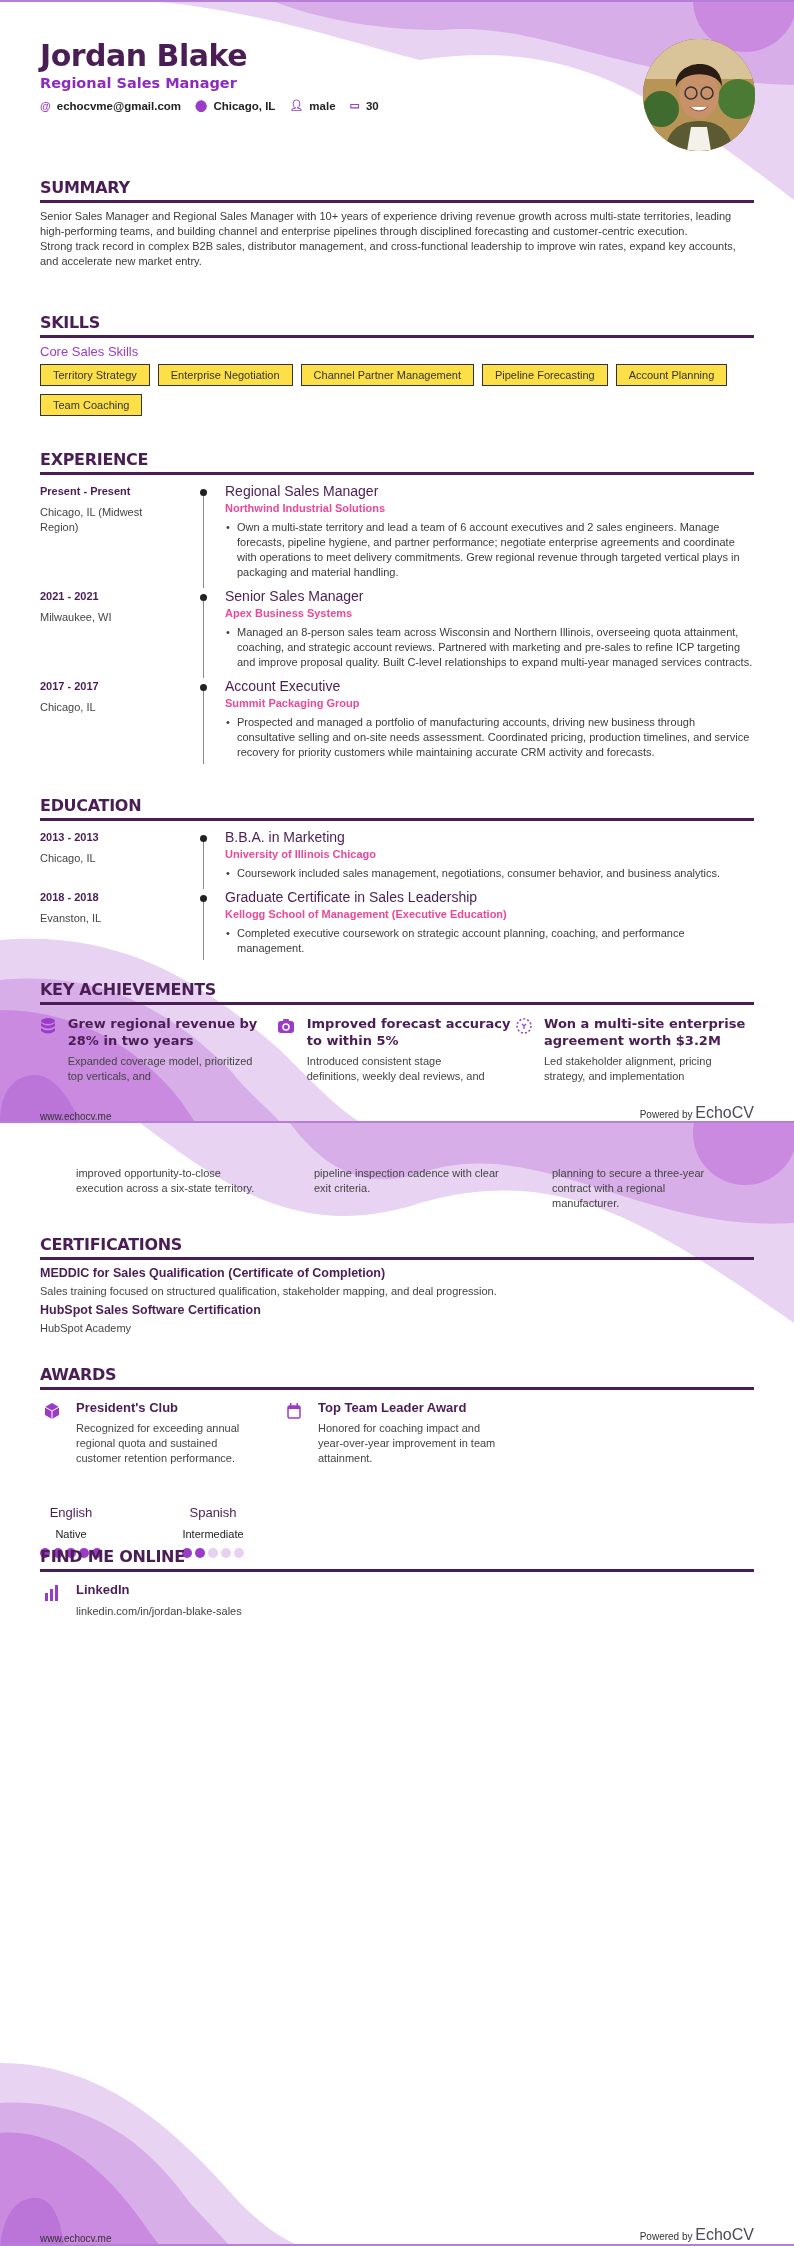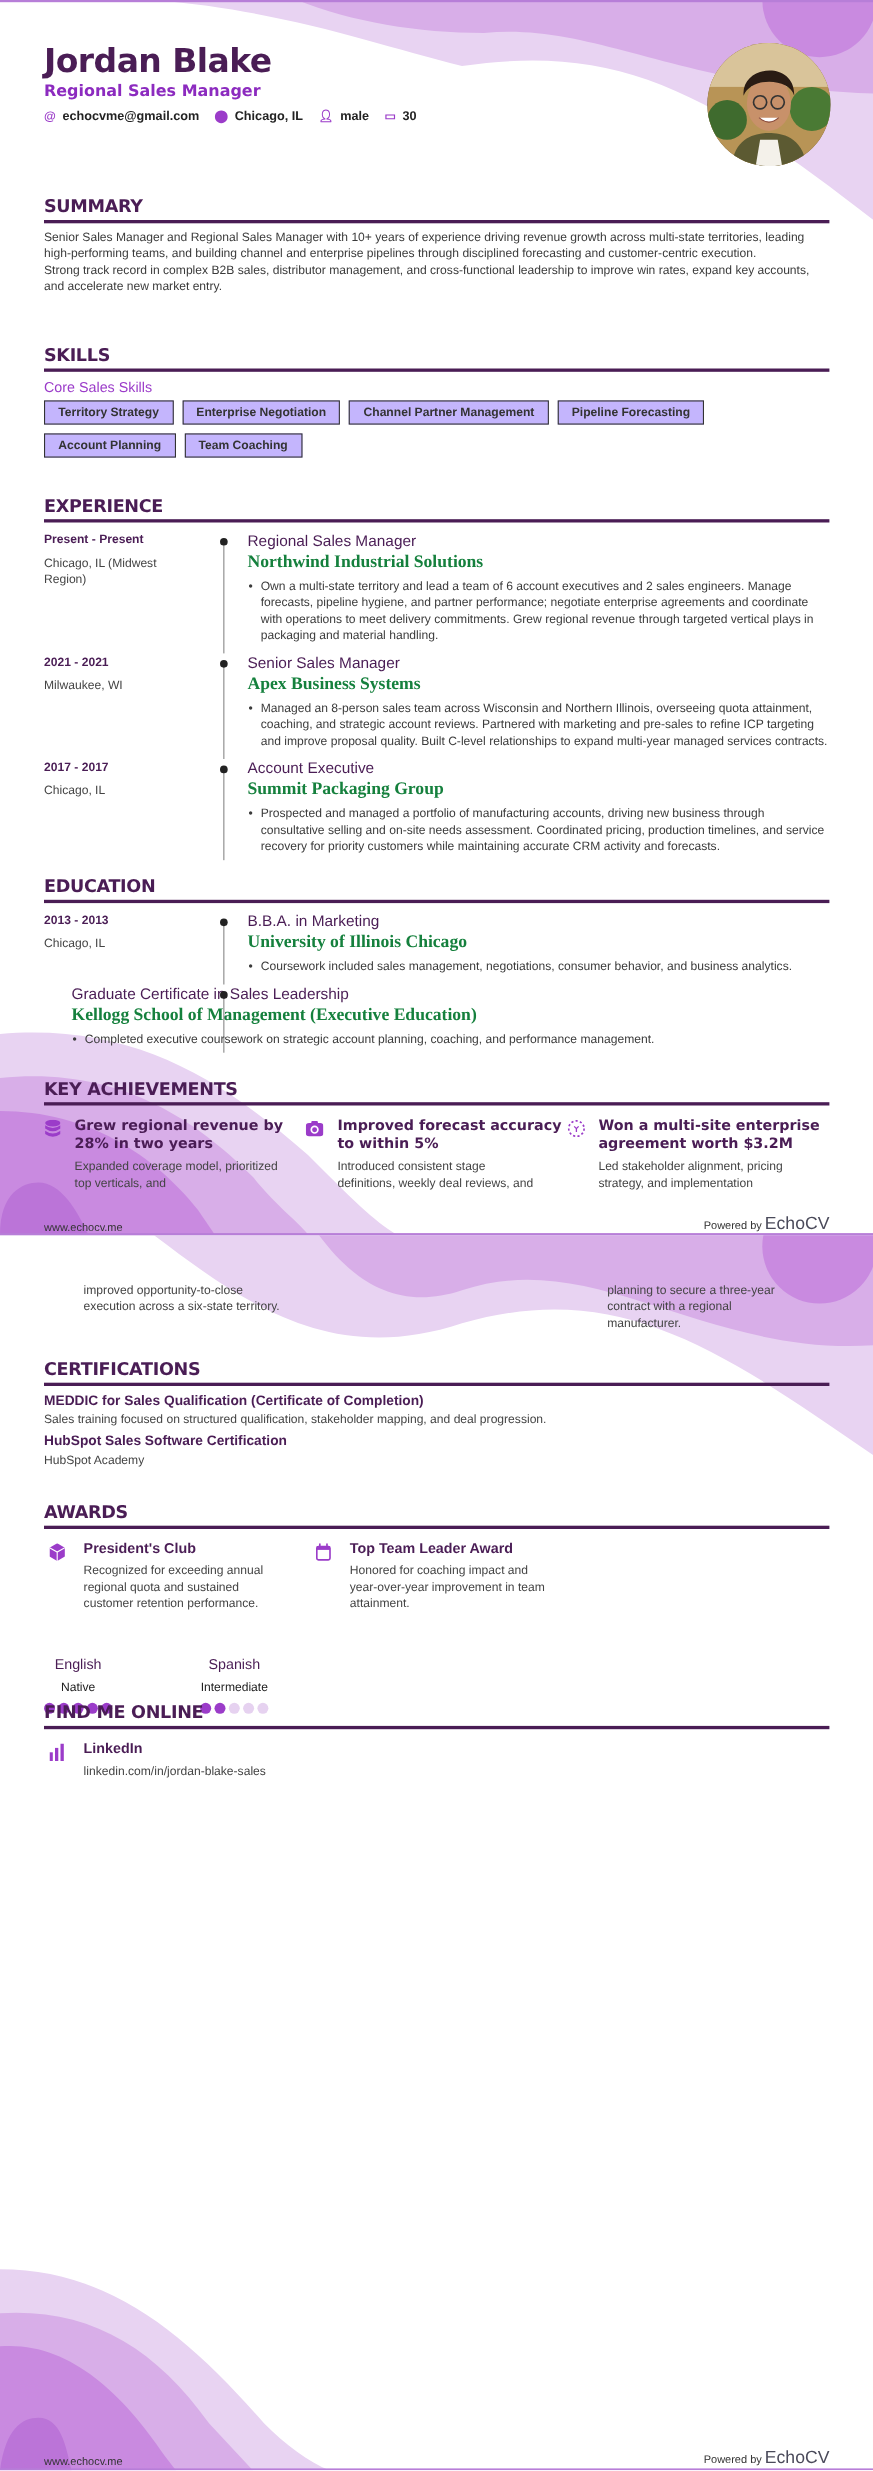--- a/index.html
+++ b/index.html
@@ -17,31 +17,31 @@
   .contacts { display: flex; gap: 14px; margin-top: 8px; font-size: 11.5px; font-weight: bold; color: #222; align-items: center; }
   .contact { display: flex; align-items: center; gap: 6px; }
   .ci { color: #9b3cc9; font-size: 11px; }
   .avatar { position: absolute; top: 39px; left: 643px; width: 112px; height: 112px; border-radius: 50%; overflow: hidden; z-index: 3; background: #6b5a3a; }
 
   .section { position: absolute; left: 40px; width: 714px; z-index: 2; }
   .sec-title { font-family: "DejaVu Sans", sans-serif; font-weight: bold; font-size: 16px; color: #4a1d55; padding-bottom: 3px; border-bottom: 3px solid #4a1d55; letter-spacing: -0.3px; }
   .para { font-size: 11px; line-height: 15px; color: #3b3b3b; }
   .sub-head { font-size: 13px; color: #9b3cc9; margin-top: 6px; }
   .chips { display: flex; flex-wrap: wrap; gap: 8px; margin-top: 5px; }
-  .chip { border: 1.5px solid #333; padding: 4px 12px; font-size: 11px; font-weight: bold; color: #333; background: #c4b5fd; }
+  .chip { border: 1.5px solid #333; padding: 4px 12px; font-size: 11px; font-weight: normal; color: #333; background: #fde047; }
 
   .tl-row { display: flex; position: relative; }
   .tl-left { width: 160px; padding-top: 2px; }
   .tl-date { font-size: 11px; font-weight: bold; color: #4a1d55; }
   .tl-loc { font-size: 11px; color: #444; margin-top: 8px; line-height: 15px; width: 120px; }
   .tl-line { position: absolute; left: 163px; top: 8px; bottom: 0; width: 1px; background: #888; }
   .tl-dot { position: absolute; left: 160px; top: 6px; width: 7px; height: 7px; border-radius: 50%; background: #222; }
   .tl-right { margin-left: 25px; flex: 1; }
   .tl-title { font-size: 14px; color: #4a1d55; }
-  .tl-org { font-family: Liberation Serif, serif; font-size: 16px; font-weight: bold; color: #15803d; margin-top: 3px; }
+  .tl-org { font-family: Liberation Sans, sans-serif; font-size: 11px; font-weight: bold; color: #ec4899; margin-top: 3px; }
   .tl-bullet { font-size: 11px; line-height: 15px; color: #3b3b3b; margin-top: 6px; padding-left: 12px; position: relative; }
   .tl-bullet::before { content: "•"; position: absolute; left: 1px; top: 0; }
 
   .ach-grid { display: flex; gap: 0; margin-top: 10px; }
   .ach { width: 242px; display: flex; gap: 12px; }
   .ach-icon { width: 24px; color: #9b3cc9; font-size: 16px; padding-top: 3px; text-align: center; }
   .ach-title { font-family: "DejaVu Sans", sans-serif; font-weight: bold; font-size: 13px; color: #4a1d55; line-height: 17px; }
   .ach-desc { font-size: 11px; line-height: 15px; color: #444; margin-top: 5px; width: 190px; }
 
   .cert-title { font-size: 12.5px; font-weight: bold; color: #4a1d55; margin-top: 6px; }
@@ -198,20 +198,24 @@
         </div>
         <div class="tl-right">
           <div class="tl-title">B.B.A. in Marketing</div>
           <div class="tl-org">University of Illinois Chicago</div>
           <div class="tl-bullet">Coursework included sales management, negotiations, consumer behavior, and business analytics.</div>
         </div>
       </div>
       <div class="tl-row" style="padding-bottom:4px;">
         <div class="tl-line"></div>
         <div class="tl-dot"></div>
+        <div class="tl-left">
+          <div class="tl-date">2018 - 2018</div>
+          <div class="tl-loc">Evanston, IL</div>
+        </div>
         <div class="tl-right">
           <div class="tl-title">Graduate Certificate in Sales Leadership</div>
           <div class="tl-org">Kellogg School of Management (Executive Education)</div>
           <div class="tl-bullet">Completed executive coursework on strategic account planning, coaching, and performance management.</div>
         </div>
       </div>
     </div>
   </div>
 
   <div class="section" style="top:980px;">
@@ -279,20 +283,21 @@
   </svg>
 
   <div class="content" style="top:38px;">
     <div class="ach-grid" style="margin-top:0;">
       <div class="ach">
           <div class="ach-icon"></div>
           <div class="ach-desc">improved opportunity-to-close execution across a six-state territory.</div>
         </div>
       <div class="ach">
           <div class="ach-icon"></div>
+          <div class="ach-desc">pipeline inspection cadence with clear exit criteria.</div>
         </div>
       <div class="ach">
           <div class="ach-icon"></div>
           <div class="ach-desc" style="width:165px;">planning to secure a three-year contract with a regional manufacturer.</div>
         </div>
     </div>
   </div>
 
   <div class="section" style="top:112px;">
     <div class="sec-title">CERTIFICATIONS</div>

